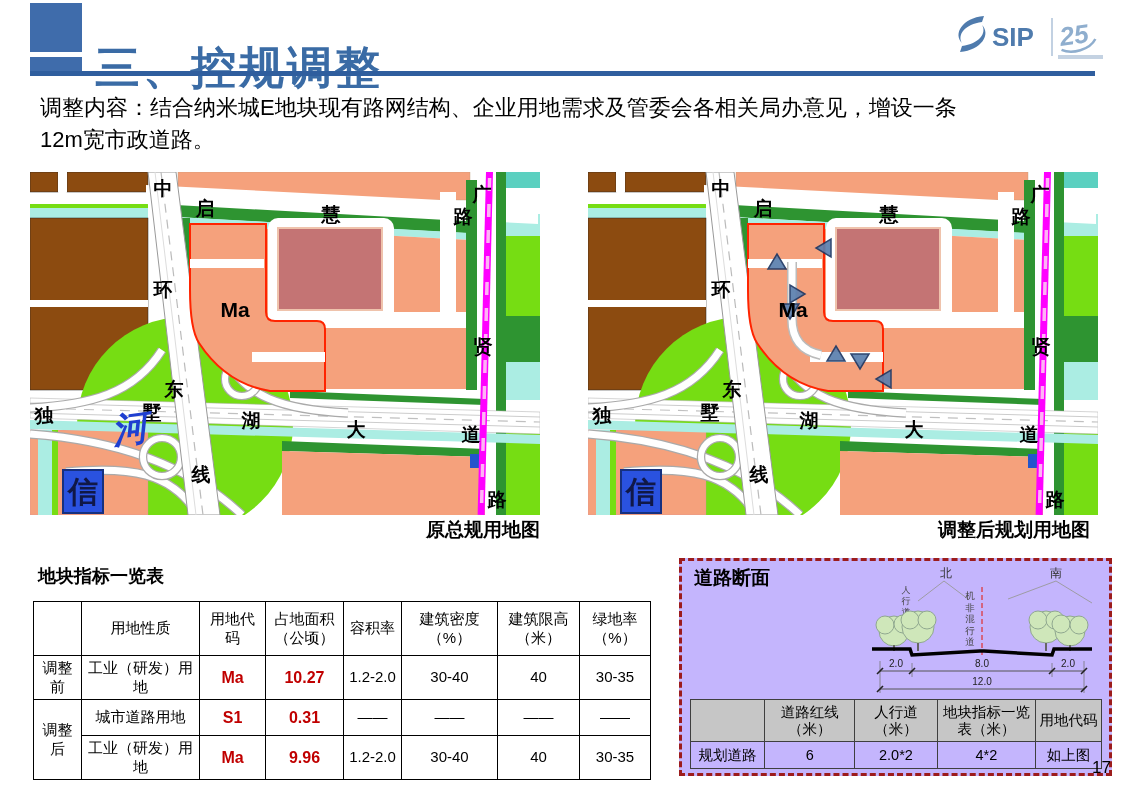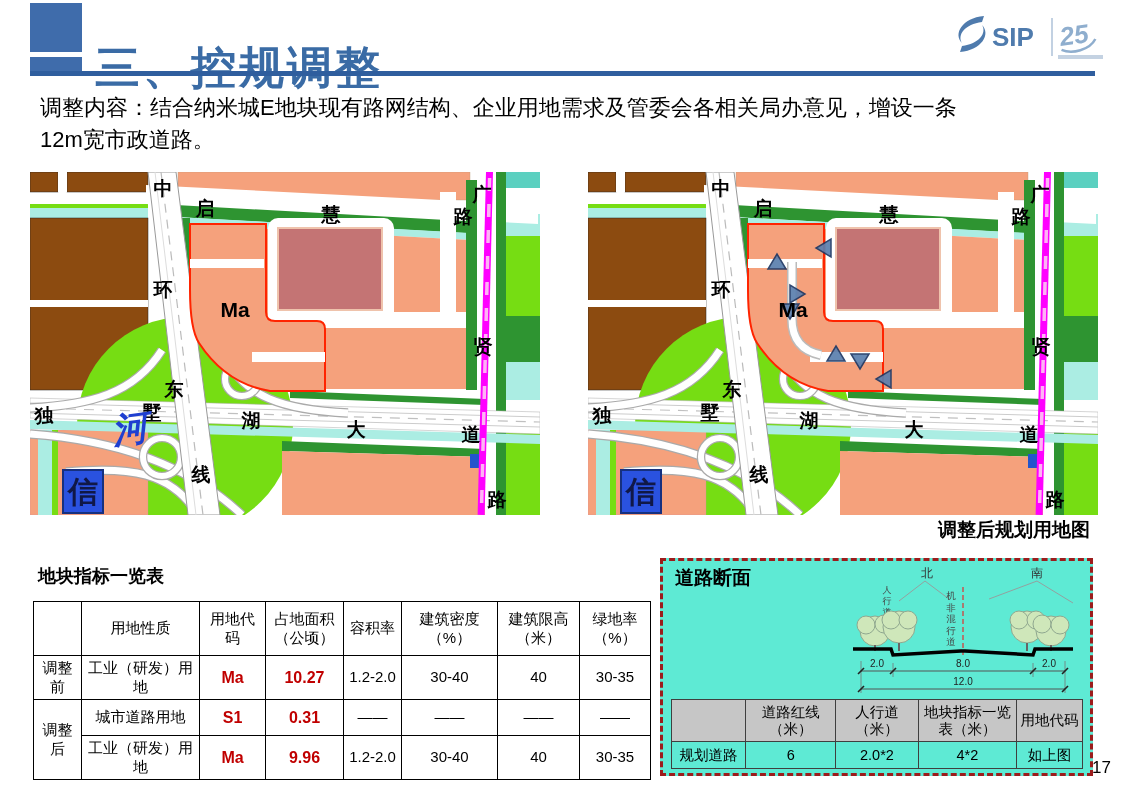--- a/index.html
+++ b/index.html
@@ -18,22 +18,22 @@
   .map-box{position:absolute;top:172px;width:510px;height:343px;}
   .map-box svg{display:block;}
   .map-cap{position:absolute;top:517px;width:510px;text-align:right;font-size:19px;font-weight:bold;color:#000;}
   
   .pt-title{position:absolute;left:38px;top:564px;font-size:18px;font-weight:bold;color:#000;}
   .pt-wrap{position:absolute;left:33px;top:601px;}
   table.pt{border-collapse:collapse;table-layout:fixed;width:617px;font-size:15px;color:#000;}
   table.pt td{border:1.3px solid #000;text-align:center;vertical-align:middle;padding:2px 3px;line-height:1.25;}
   table.pt .red{color:#C00000;font-weight:bold;font-size:16px;}
   
-  .panel{position:absolute;left:660px;top:558px;width:427px;height:212px;
-         border:3px dashed #9C1C1C;background:#5eead4;}
+  .panel{position:absolute;left:679px;top:558px;width:427px;height:212px;
+         border:3px dashed #9C1C1C;background:#c4b5fd;}
   .panel-title{position:absolute;left:12px;top:4px;font-size:19px;font-weight:bold;color:#000;}
   .panel-desc{position:absolute;left:12px;top:32px;width:190px;font-size:16.5px;line-height:25px;color:#222;
               font-family:"Liberation Serif","DejaVu Serif",serif;}
   .panel-diagram{position:absolute;left:176px;top:0px;}
   .panel-tbl-wrap{position:absolute;left:8px;top:138px;width:412px;}
   table.rt{border-collapse:collapse;table-layout:fixed;width:412px;font-size:14.5px;color:#000;}
   table.rt td{border:1.6px solid #3f3f3f;text-align:center;vertical-align:middle;padding:2px 1px;line-height:1.15;}
   table.rt tr.hd td{background:#C6C6C6;}
   .page-num{position:absolute;left:1092px;top:758px;font-size:17px;color:#000;}
 </style>
@@ -261,20 +261,21 @@
         <text x="122" y="247" text-anchor="middle" font-size="19" font-weight="600" fill="#000">墅</text>
         <text x="221" y="255" text-anchor="middle" font-size="19" font-weight="600" fill="#000">湖</text>
         <text x="326" y="264" text-anchor="middle" font-size="19" font-weight="600" fill="#000">大</text>
         <text x="441" y="269" text-anchor="middle" font-size="19" font-weight="600" fill="#000">道</text>
         <text x="171" y="309" text-anchor="middle" font-size="19" font-weight="600" fill="#000">线</text>
         <text x="467" y="334" text-anchor="middle" font-size="19" font-weight="600" fill="#000">路</text>
         <text x="205" y="145" text-anchor="middle" font-size="21" font-weight="800" fill="#000">Ma</text>
         <text x="53" y="330" text-anchor="middle" font-size="30" font-weight="600" fill="#101847">信</text>
       </svg>
   </div>
+  <div class="map-cap" style="left:30px">原总规用地图</div>
   <div class="map-cap" style="left:580px">调整后规划用地图</div>
 
   <div class="pt-title">地块指标一览表</div>
   <div class="pt-wrap">
     <table class="pt" id="plot-table">
         <colgroup>
           <col style="width: 48px;">
           <col style="width: 118px;">
           <col style="width: 66px;">
           <col style="width: 78px;">

